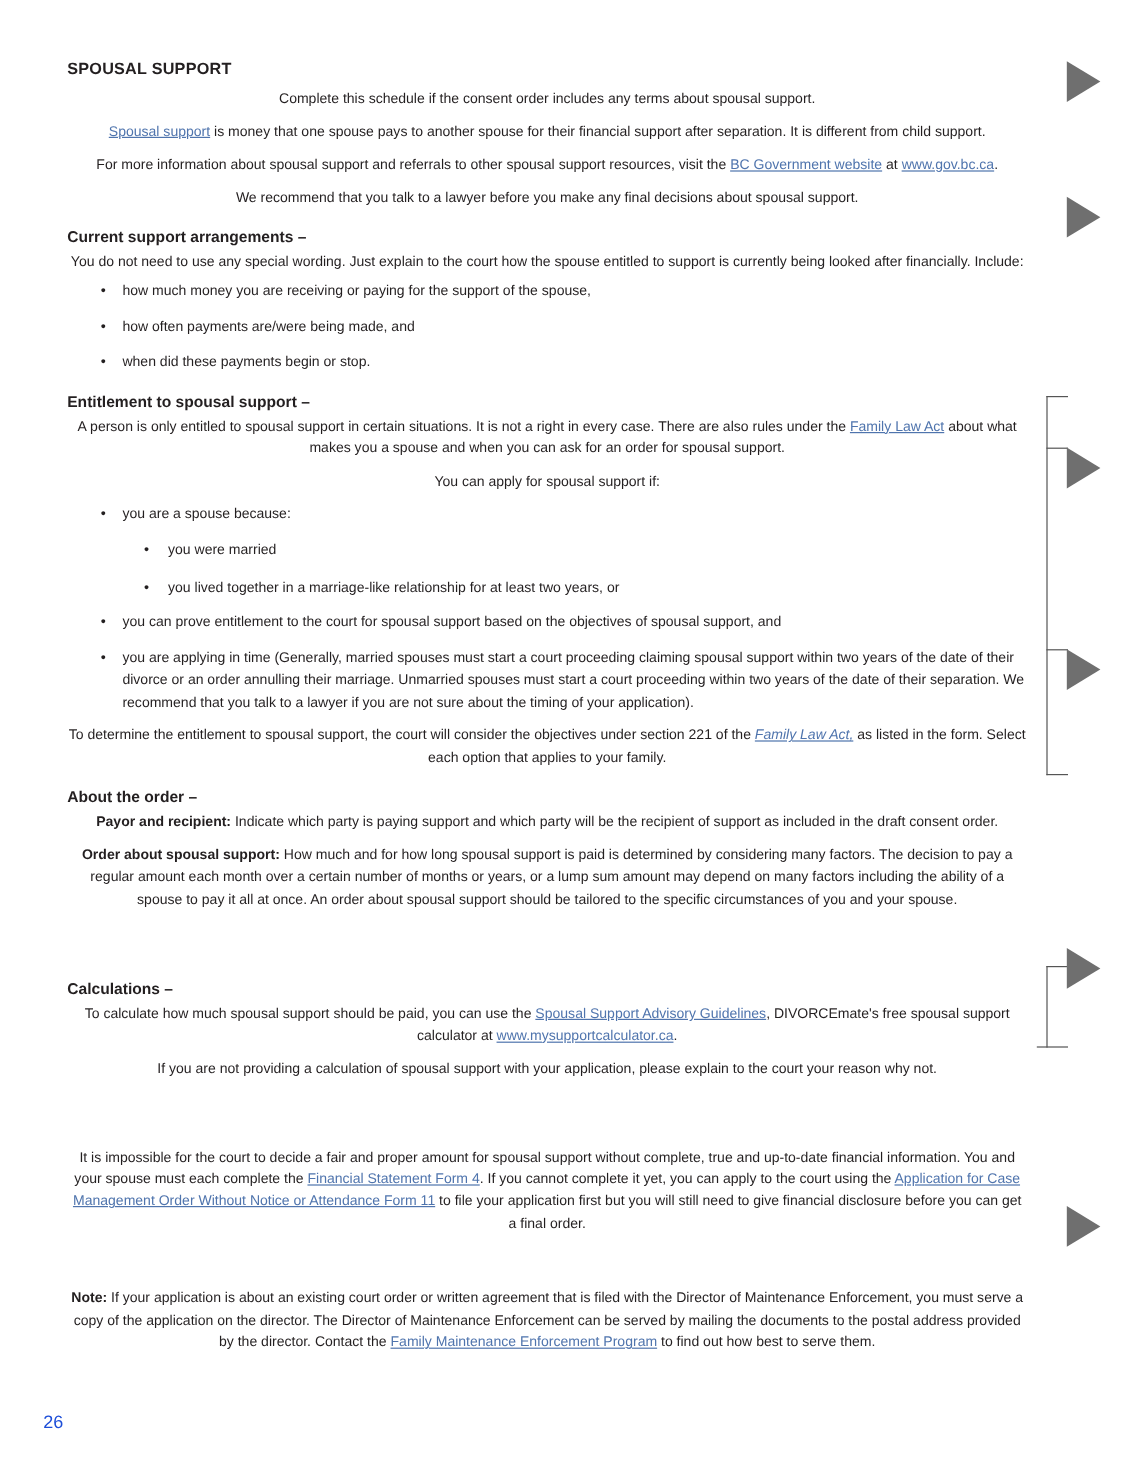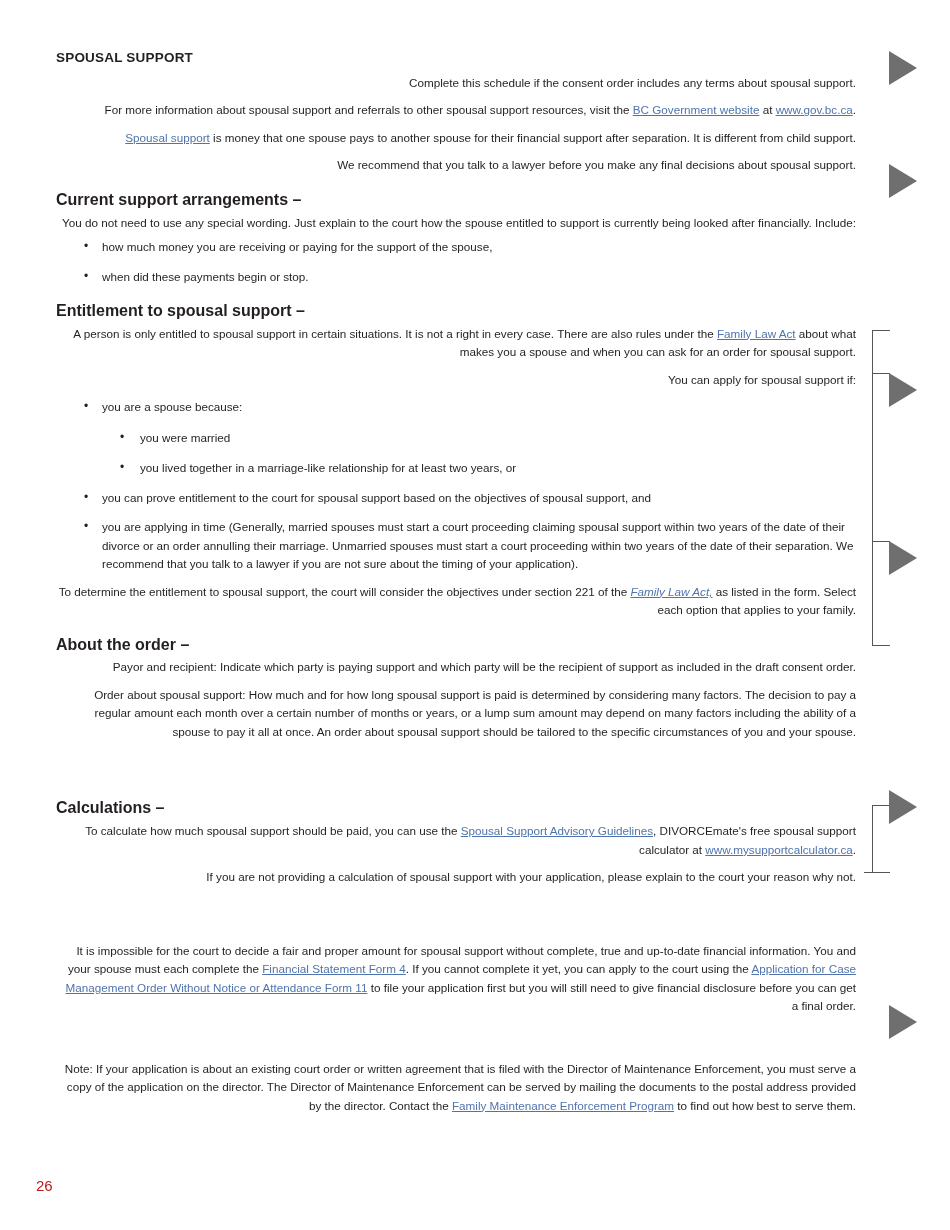--- a/index.html
+++ b/index.html
@@ -25,30 +25,30 @@
     width: 800px;
   }
   h1.doc-title {
     font-size: 13.5px;
     font-weight: bold;
     letter-spacing: 0.2px;
     margin: 0 0 7px 0;
     line-height: 1.25;
   }
   h2.sec-head {
-    font-size: 16px;
+    font-size: 13px;
     font-weight: bold;
     margin: 15px 0 3px 0;
     line-height: 1.3;
   }
   p.para {
     font-size: 11.7px;
     line-height: 1.58;
     margin: 0 0 9px 0;
-    text-align: right;
+    text-align: center;
   }
   p.tight {
     margin-bottom: 0;
   }
   p.gap-top {
     margin-top: 9px;
   }
   ul.bul {
     list-style: none;
     margin: 6px 0 6px 0;
@@ -90,28 +90,28 @@
     font-size: 12px;
     color: #231f20;
   }
   .lnk {
     color: #4f74ad;
     text-decoration: underline;
   }
   .lnk.ital {
     font-style: italic;
   }
-  b, .bold { font-weight: normal; }
+  b, .bold { font-weight: bold; }
 
   .pagenum {
     position: absolute;
     left: 36px;
     top: 1177px;
     font-size: 15px;
-    color: #b91c1c;
+    color: #1d4ed8;
   }
 
   
   .marker {
     position: absolute;
   }
   .tri {
     position: absolute;
     width: 0;
     height: 0;
@@ -139,30 +139,31 @@
 <body>
 
 <div class="page">
 
   <div class="content">
 
     <h1 class="doc-title">SPOUSAL SUPPORT</h1>
 
     <p class="para">Complete this schedule if the consent order includes any terms about spousal support.</p>
 
+    <p class="para"><a class="lnk" href="#">Spousal support</a><span> is money that one spouse pays to another spouse for their financial support after separation. It is different from child support.</span></p>
+
     <p class="para"><span>For more information about spousal support and referrals to other spousal support resources, visit the </span><a class="lnk" href="#">BC Government website</a><span> at </span><a class="lnk" href="#">www.gov.bc.ca</a><span>.</span></p>
-
-    <p class="para"><a class="lnk" href="#">Spousal support</a><span> is money that one spouse pays to another spouse for their financial support after separation. It is different from child support.</span></p>
 
     <p class="para">We recommend that you talk to a lawyer before you make any final decisions about spousal support.</p>
 
     <h2 class="sec-head">Current support arrangements –</h2>
     <p class="para tight">You do not need to use any special wording. Just explain to the court how the spouse entitled to support is currently being looked after financially. Include:</p>
     <ul class="bul">
       <li>how much money you are receiving or paying for the support of the spouse,</li>
+      <li>how often payments are/were being made, and</li>
       <li>when did these payments begin or stop.</li>
     </ul>
 
     <h2 class="sec-head">Entitlement to spousal support –</h2>
     <p class="para"><span>A person is only entitled to spousal support in certain situations. It is not a right in every case. There are also rules under the </span><a class="lnk" href="#">Family Law Act</a><span> about what makes you a spouse and when you can ask for an order for spousal support.</span></p>
     <p class="para">You can apply for spousal support if:</p>
 
     <ul class="bul">
       <li><span>you are a spouse because:</span>
         <ul class="bul2">

